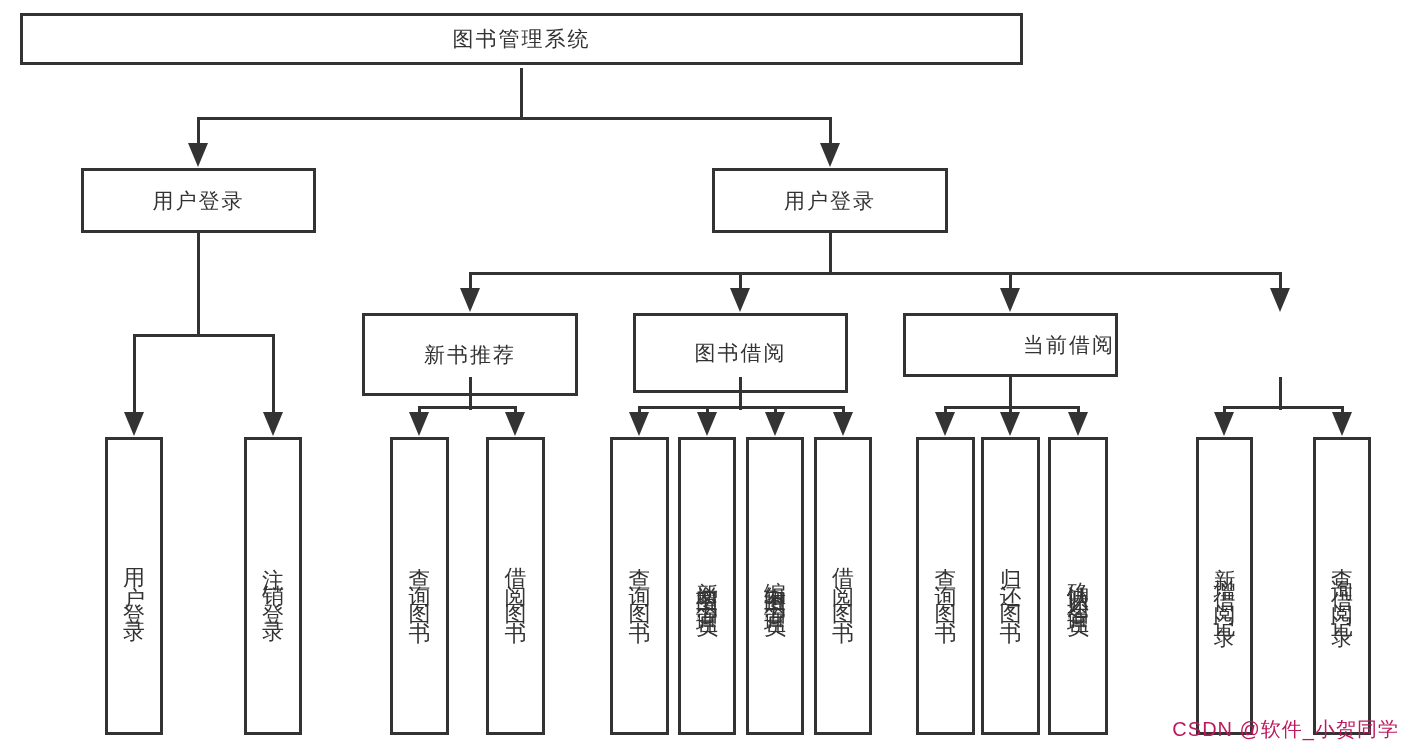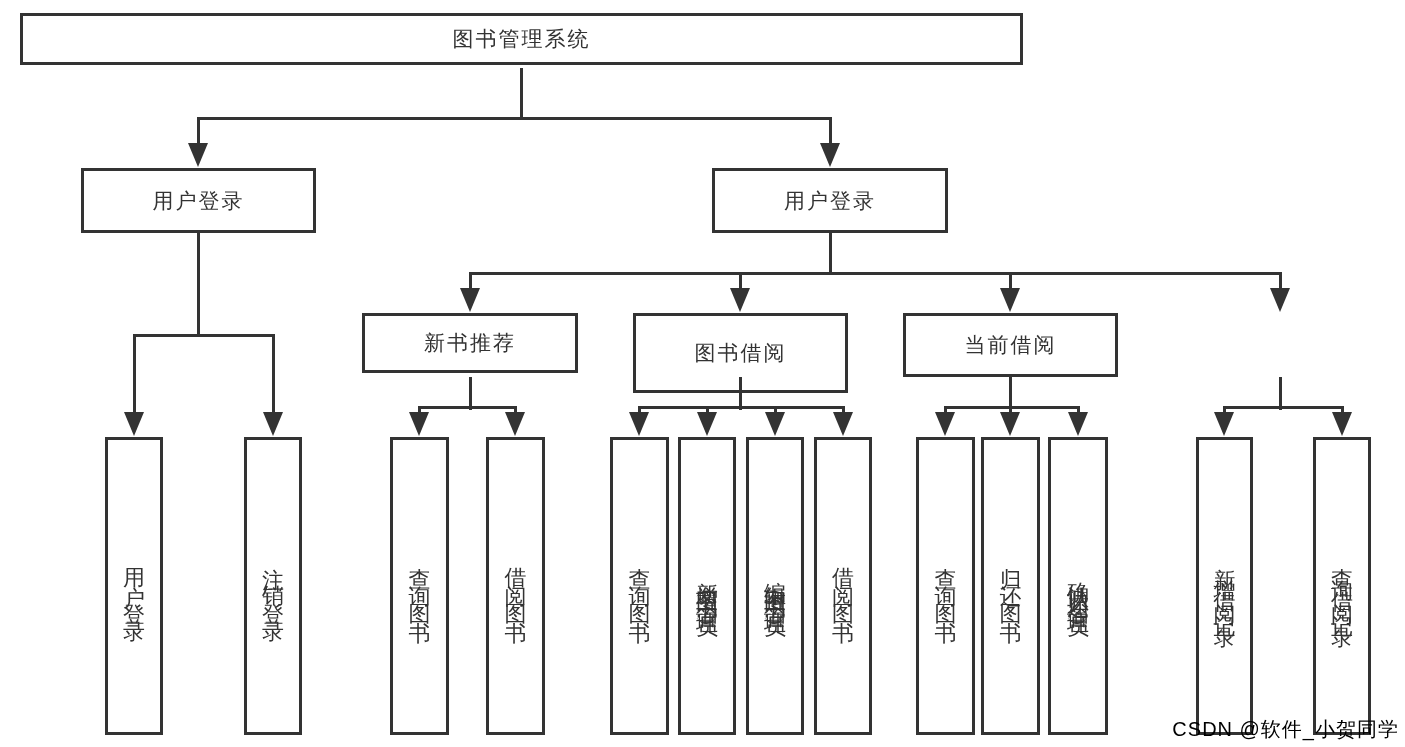--- a/index.html
+++ b/index.html
@@ -21,46 +21,46 @@
   .ls9{letter-spacing:5px;}
   .vl{position:absolute;width:3px;background:#333333;}
   .hl{position:absolute;height:3px;background:#333333;}
   .ar{
     position:absolute;width:0;height:0;
     border-left:10px solid transparent;border-right:10px solid transparent;
     border-top:24px solid #333333;
   }
   .watermark{
     position:absolute;top:716px;right:6px;
-    font-size:20px;color:#000000;letter-spacing:1px;white-space:nowrap;
+    font-size:20px;color:#be185d;letter-spacing:1px;white-space:nowrap;
   }
 </style>
 </head>
 <body>
 
 <div id="canvas">
 
   <div class="box" style="left:20px;top:13px;width:1003px;height:52px;">
     <span class="lbl">图书管理系统</span>
   </div>
 
   <div class="box" style="left:81px;top:168px;width:235px;height:65px;">
     <span class="lbl">用户登录</span>
   </div>
   <div class="box" style="left:712px;top:168px;width:236px;height:65px;">
     <span class="lbl">用户登录</span>
   </div>
 
-  <div class="box" style="left:362px;top:313px;width:216px;height:60px;">
+  <div class="box" style="left:362px;top:313px;width:216px;height:83px;">
     <span class="lbl">新书推荐</span>
   </div>
   <div class="box" style="left:633px;top:313px;width:215px;height:80px;">
     <span class="lbl">图书借阅</span>
   </div>
-  <div class="box" style="left:903px;top:313px;width:215px;height:64px;">
+  <div class="box" style="left:903px;top:313px;width:215px;height:64px;justify-content:flex-end;">
     <span class="lbl">当前借阅</span>
   </div>
 
   <div class="box" style="left:105px;top:437px;width:58px;height:298px;">
     <span class="vlbl ls4">用户登录</span>
   </div>
   <div class="box" style="left:244px;top:437px;width:58px;height:298px;">
     <span class="vlbl ls4">注销登录</span>
   </div>
 

